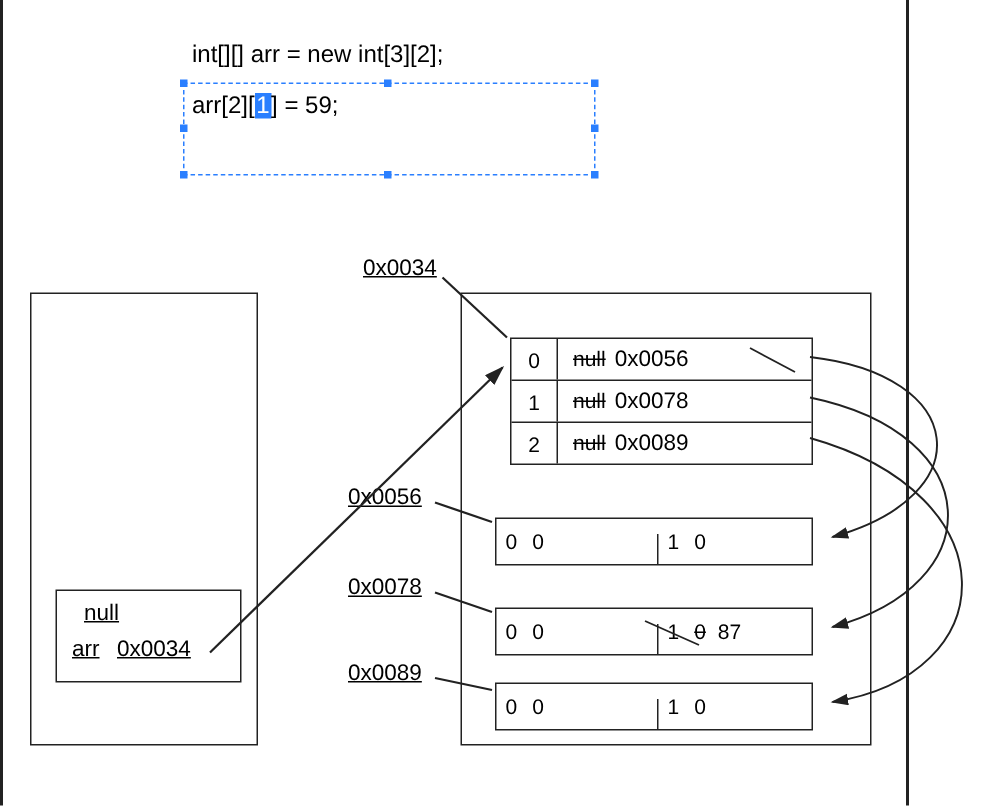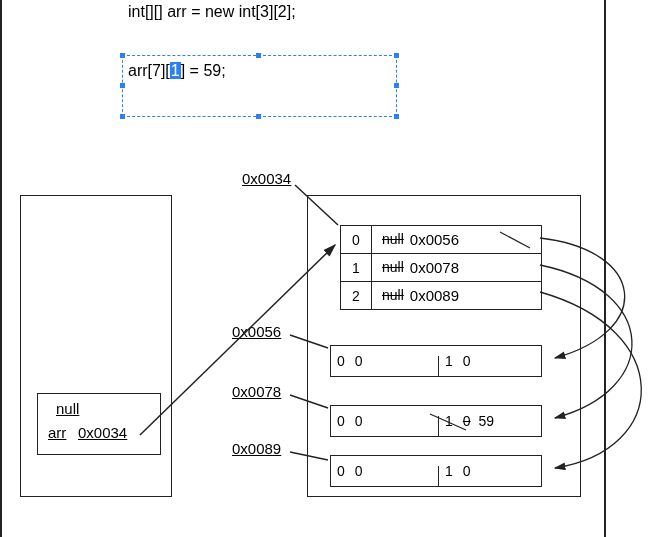--- a/index.html
+++ b/index.html
@@ -112,35 +112,35 @@
     width: 661px; height: 537px;
     pointer-events: none;
   }
 </style>
 </head>
 <body>
 
 <div class="vline-left"></div>
 <div class="vline-right"></div>
 
-<div class="code-line" style="left:128px; top:3px;">int[][] arr = new int[3][2];</div>
+<div class="code-line" style="left:128px; top:28px;">int[][] arr = new int[3][2];</div>
 
 <div class="sel-box" style="left:122px; top:55px; width:273px; height:60px;">
   <div class="sel-handle" style="left:-3px; top:-3px;"></div>
   <div class="sel-handle" style="right:-3px; top:-3px;"></div>
   <div class="sel-handle" style="left:-3px; bottom:-3px;"></div>
   <div class="sel-handle" style="right:-3px; bottom:-3px;"></div>
   <div class="sel-handle" style="left:133px; top:-3px;"></div>
   <div class="sel-handle" style="left:133px; bottom:-3px;"></div>
   <div class="sel-handle" style="left:-3px; top:27px;"></div>
   <div class="sel-handle" style="right:-3px; top:27px;"></div>
 </div>
 
 <div class="code-line" style="left:128px; top:62px;">
-  <span>arr[7]</span><span>[</span><span class="highlighted">1</span><span>]</span><span> = 59;</span>
+  <span>arr[2]</span><span>[</span><span class="highlighted">1</span><span>]</span><span> = 59;</span>
 </div>
 
 <div class="box" style="left:20px; top:195px; width:150px; height:300px;"></div>
 
 <div class="box" style="left:37px; top:393px; width:122px; height:60px;"></div>
 <div class="label" style="left:56px; top:400px;">null</div>
 <div class="label" style="left:48px; top:424px;">arr</div>
 <div class="label addr" style="left:78px; top:424px;">0x0034</div>
 
 <div class="box" style="left:307px; top:195px; width:272px; height:300px;"></div>
@@ -190,21 +190,21 @@
 <div class="subarr" style="left:330px; top:405px; width:210px;">
   <div class="cell" style="width:95px;">
     <span>0</span>
     <span>0</span>
   </div>
   <div class="midline"></div>
   <div class="cell">
     <span>1</span>
     <span style="position:relative;">
       <span class="strike">0</span>
-      <span style="margin-left:4px;">59</span>
+      <span style="margin-left:4px;">87</span>
     </span>
   </div>
 </div>
 
 <div class="subarr" style="left:330px; top:455px; width:210px;">
   <div class="cell" style="width:95px;">
     <span>0</span>
     <span>0</span>
   </div>
   <div class="midline"></div>

